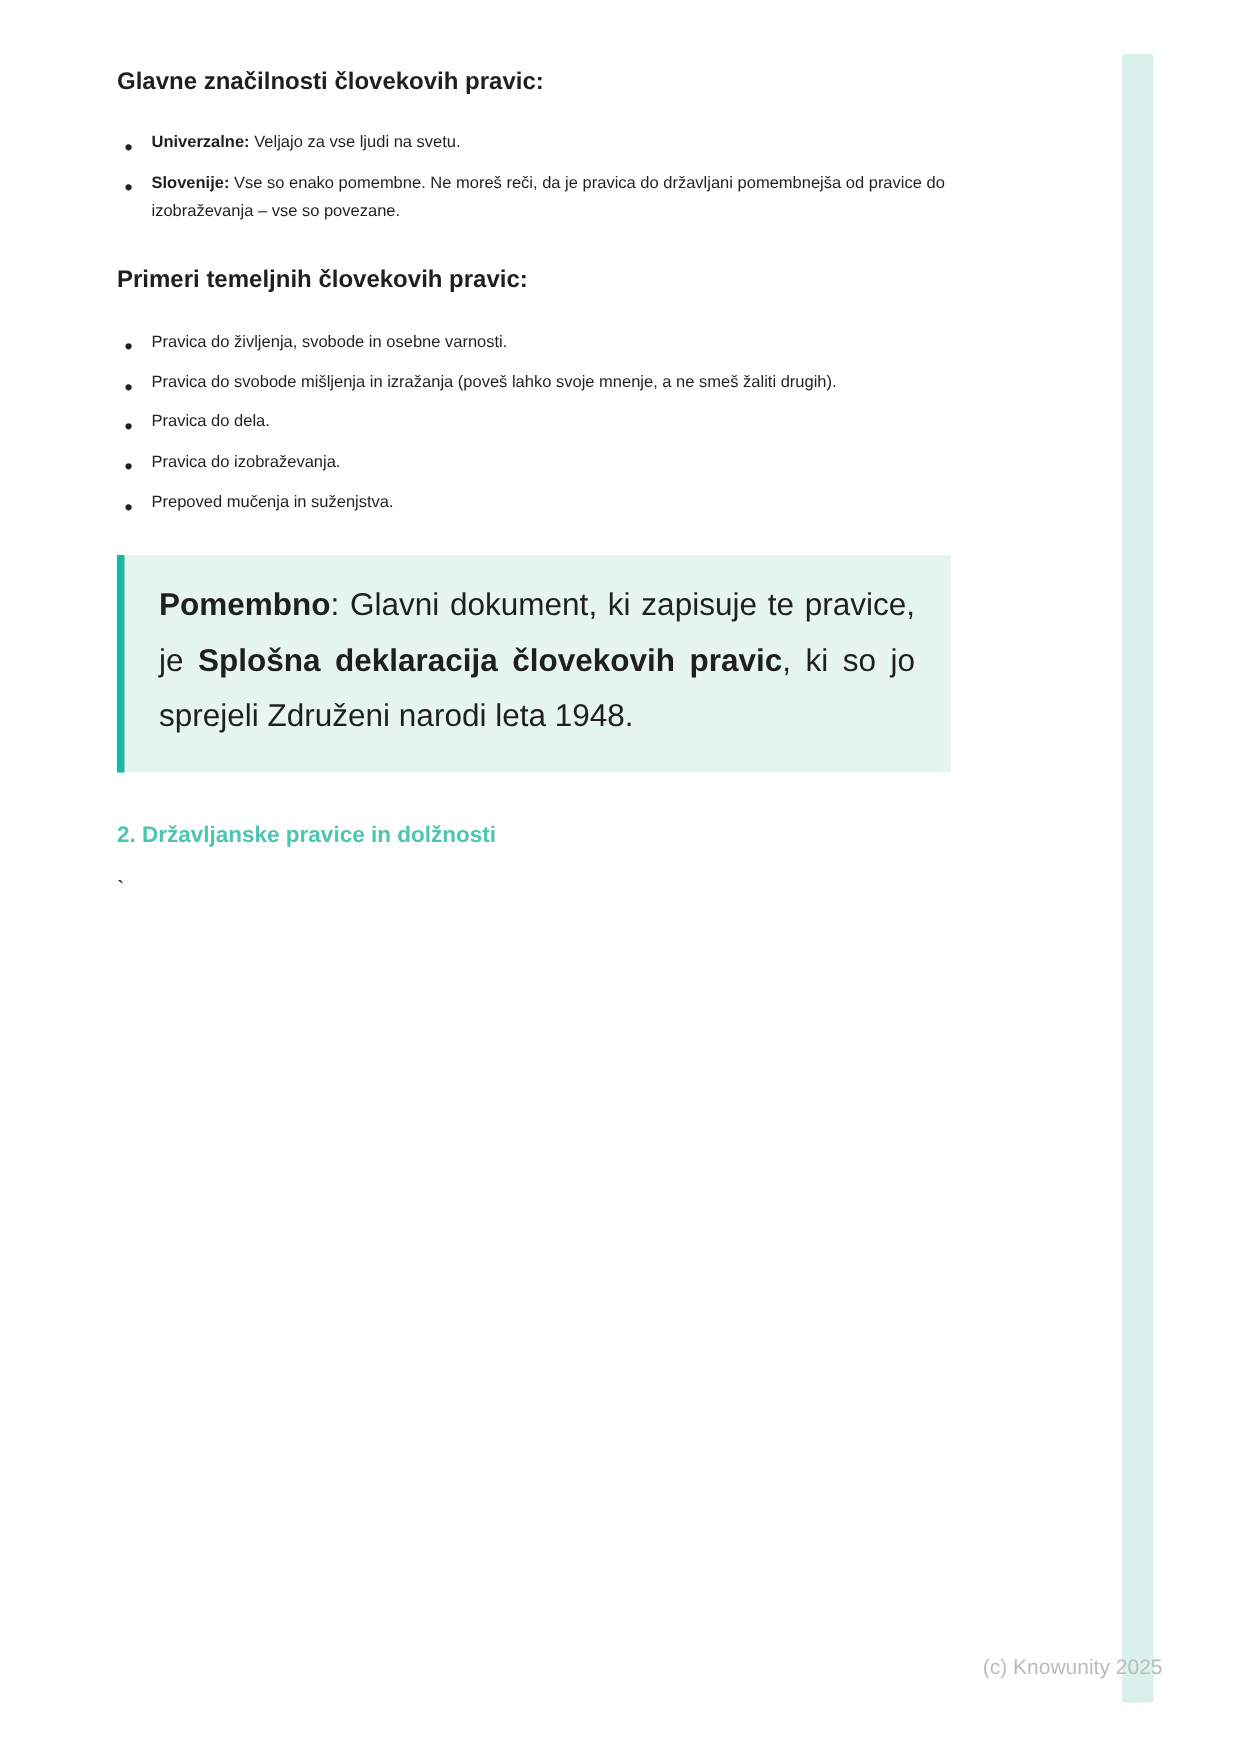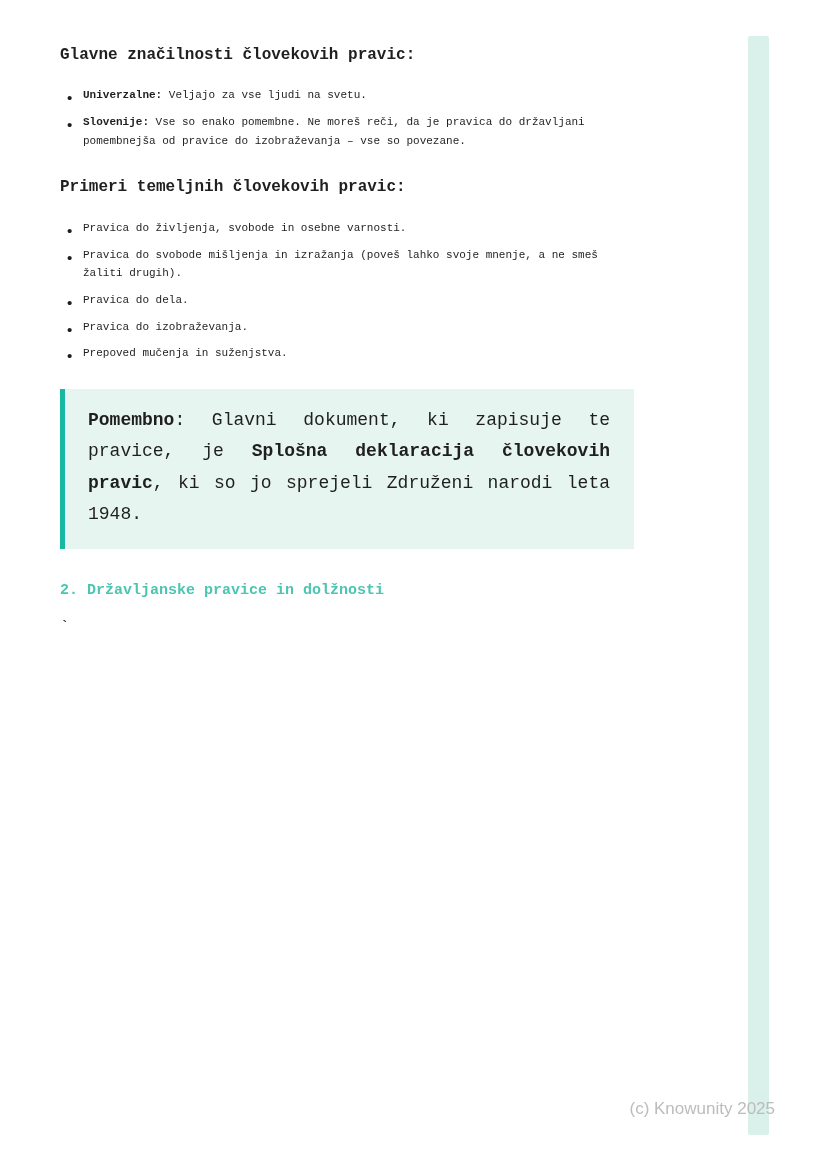--- a/index.html
+++ b/index.html
@@ -23,23 +23,22 @@
   .page{position:relative;width:828px;height:1171px;}
   .edge-stripe{
     position:absolute;
     right:59px;top:36px;bottom:36px;
     width:21px;
     background:var(--stripe);
     border-radius:2px;
   }
   .content{
     position:relative;
-    padding:44px 194px 0 60px; 
+    padding:44px 194px 0 78px; 
     z-index:1;
-    font-family:Liberation Mono, monospace;
   }
   h3.sec-heading{
     font-size:16px;
     font-weight:bold;
     margin:0 0 20px 0;
     line-height:1.4;
   }
   h3.sec-heading.later{margin-top:26px;}
   ul.blist{
     list-style:none;
@@ -57,21 +56,21 @@
     position:absolute;
     left:5px;top:0;
     font-size:15.5px;
   }
   .b{font-weight:bold;}
   .callout{
     margin-top:26px;
     background:var(--callout-bg);
     border-left:5px solid var(--callout-border);
     padding:16px 24px 18px 23px;
-    font-size:18px;
+    font-size:21px;
     line-height:1.75;
     text-align:justify;
   }
   h2.teal-heading{
     margin:32px 0 0 0;
     font-size:15px;
     font-weight:bold;
     color:var(--accent-teal);
     line-height:1.3;
   }
@@ -82,21 +81,21 @@
     text-align:justify;
   }
   p.stray{
     margin:16px 0 0 0;
     font-size:15.5px;
     line-height:1.5;
   }
   .footer{
     position:absolute;
     right:53px;bottom:52px;
-    font-size:17px;
+    font-size:14px;
     color:var(--footer-text);
     z-index:2;
   }
 </style>
 </head>
 <body>
 
 <div class="page">
 
   <div class="edge-stripe"></div>

